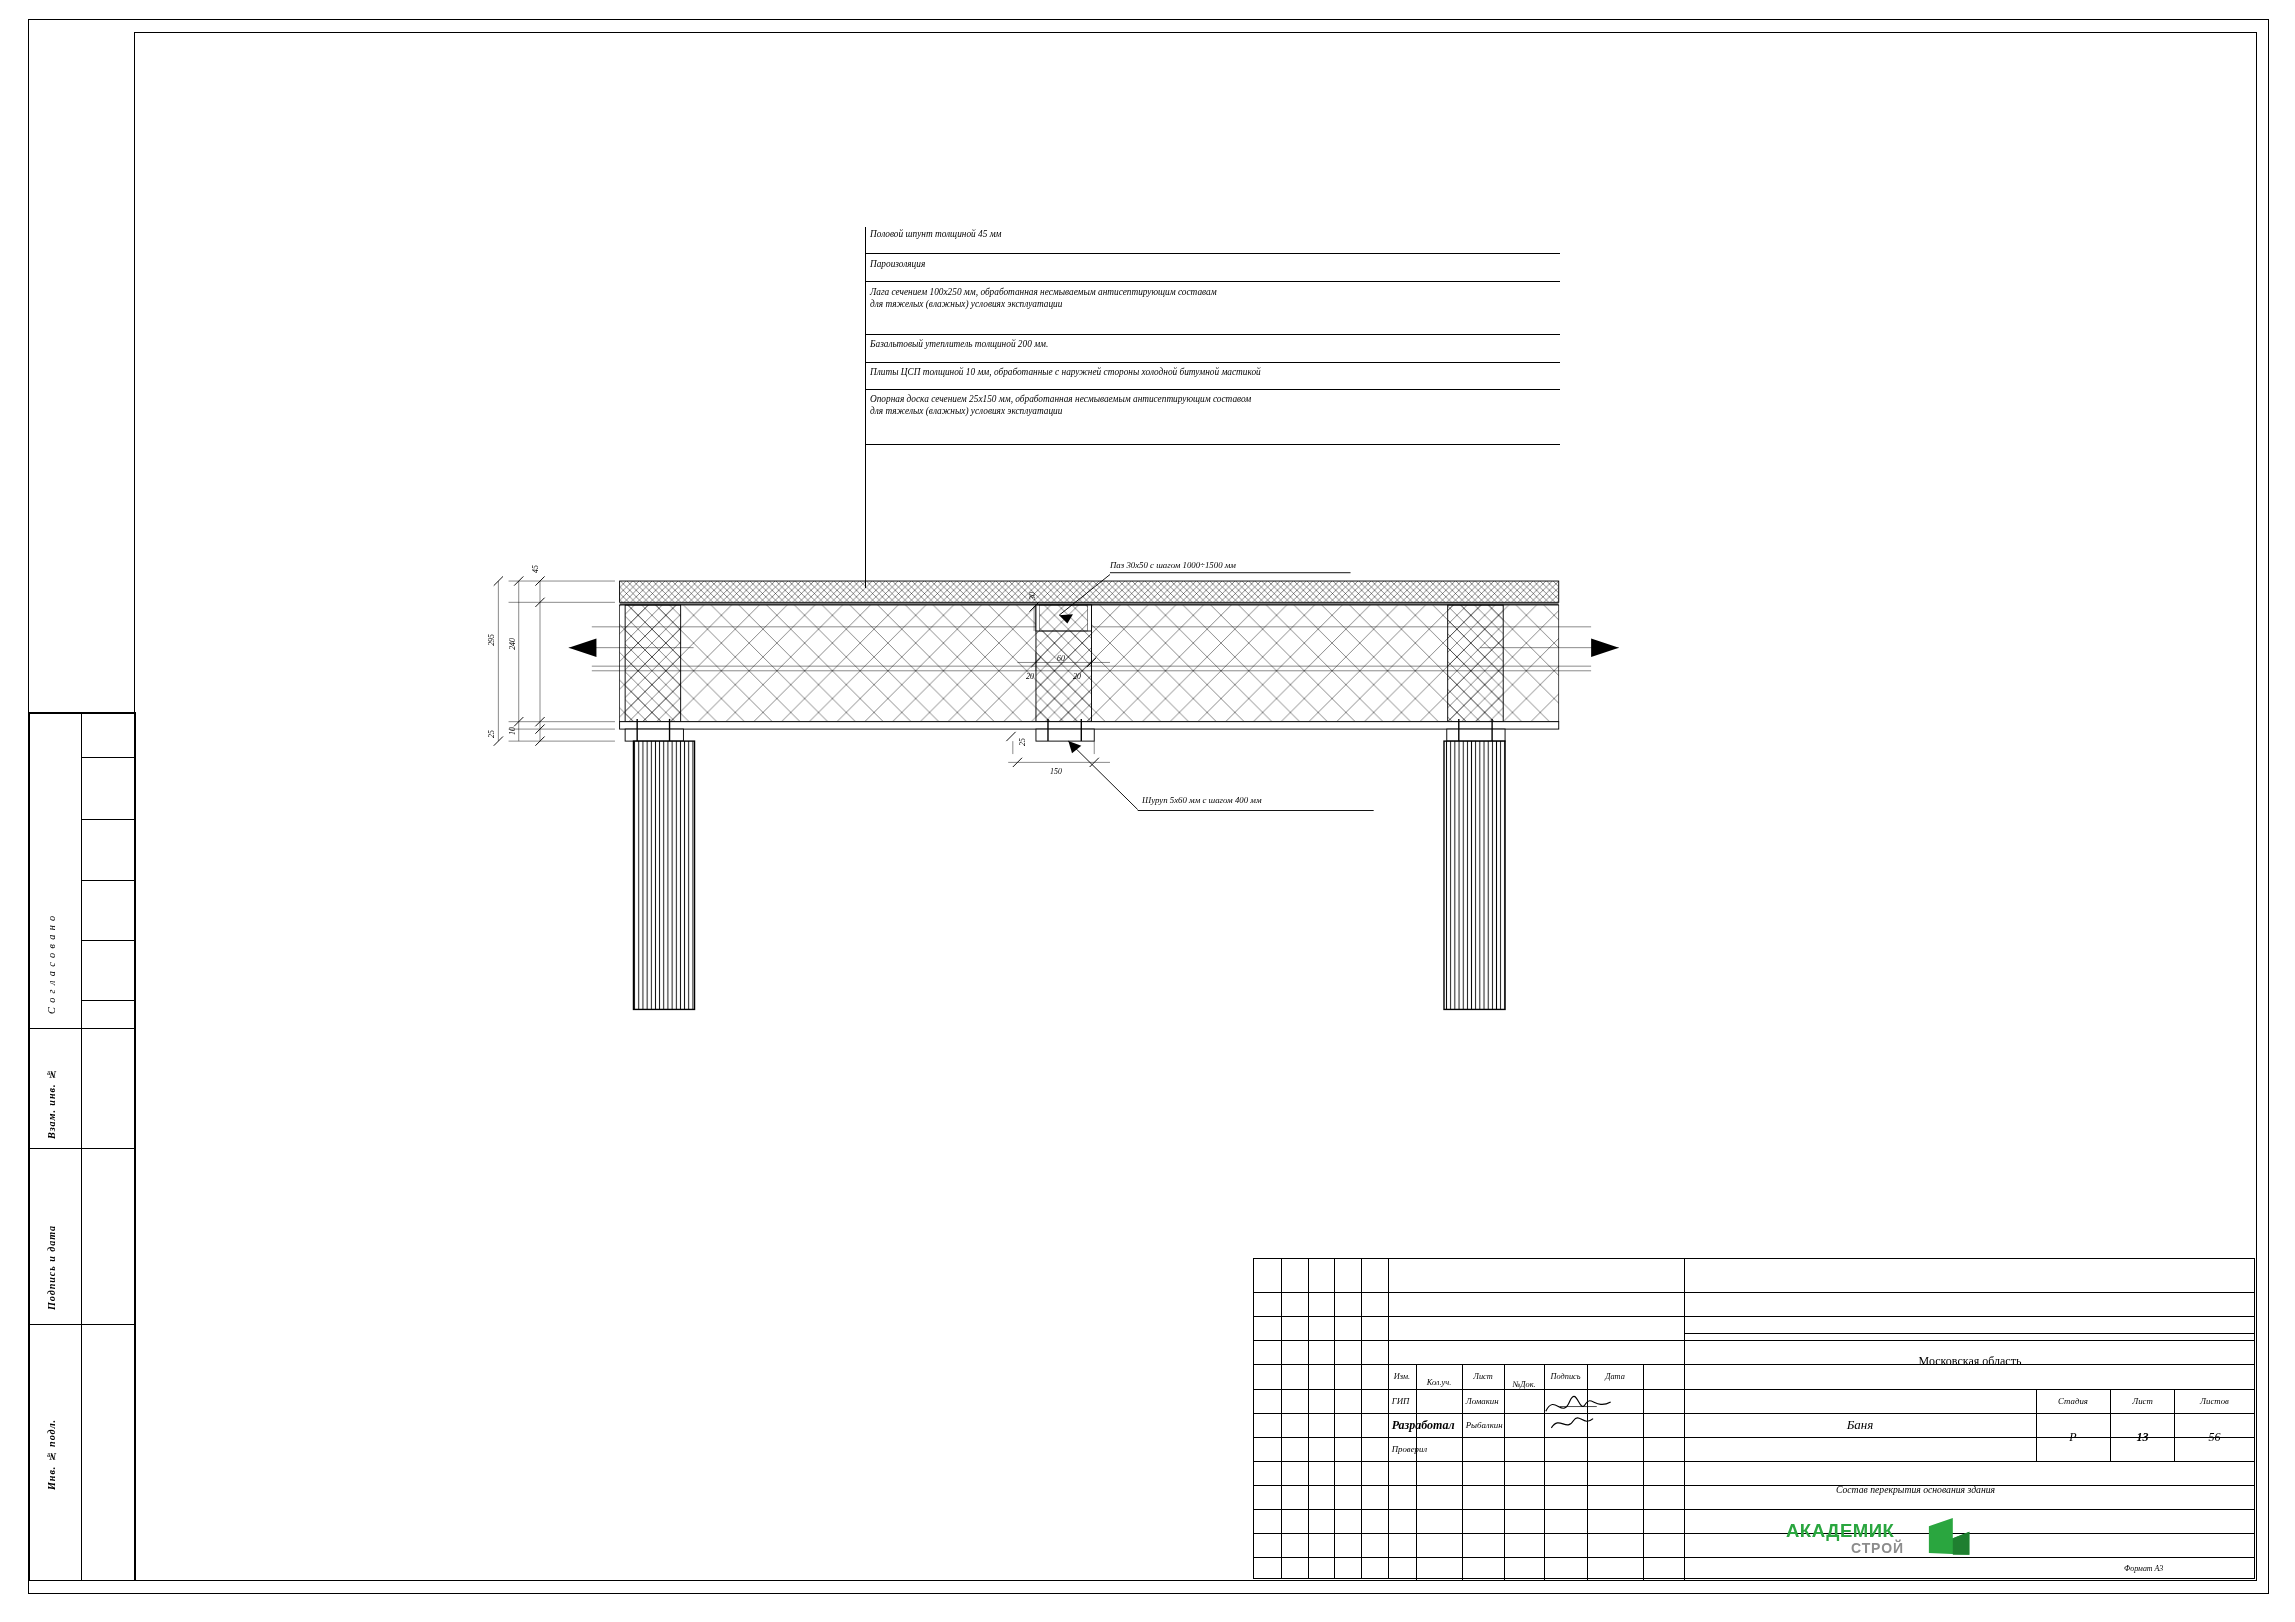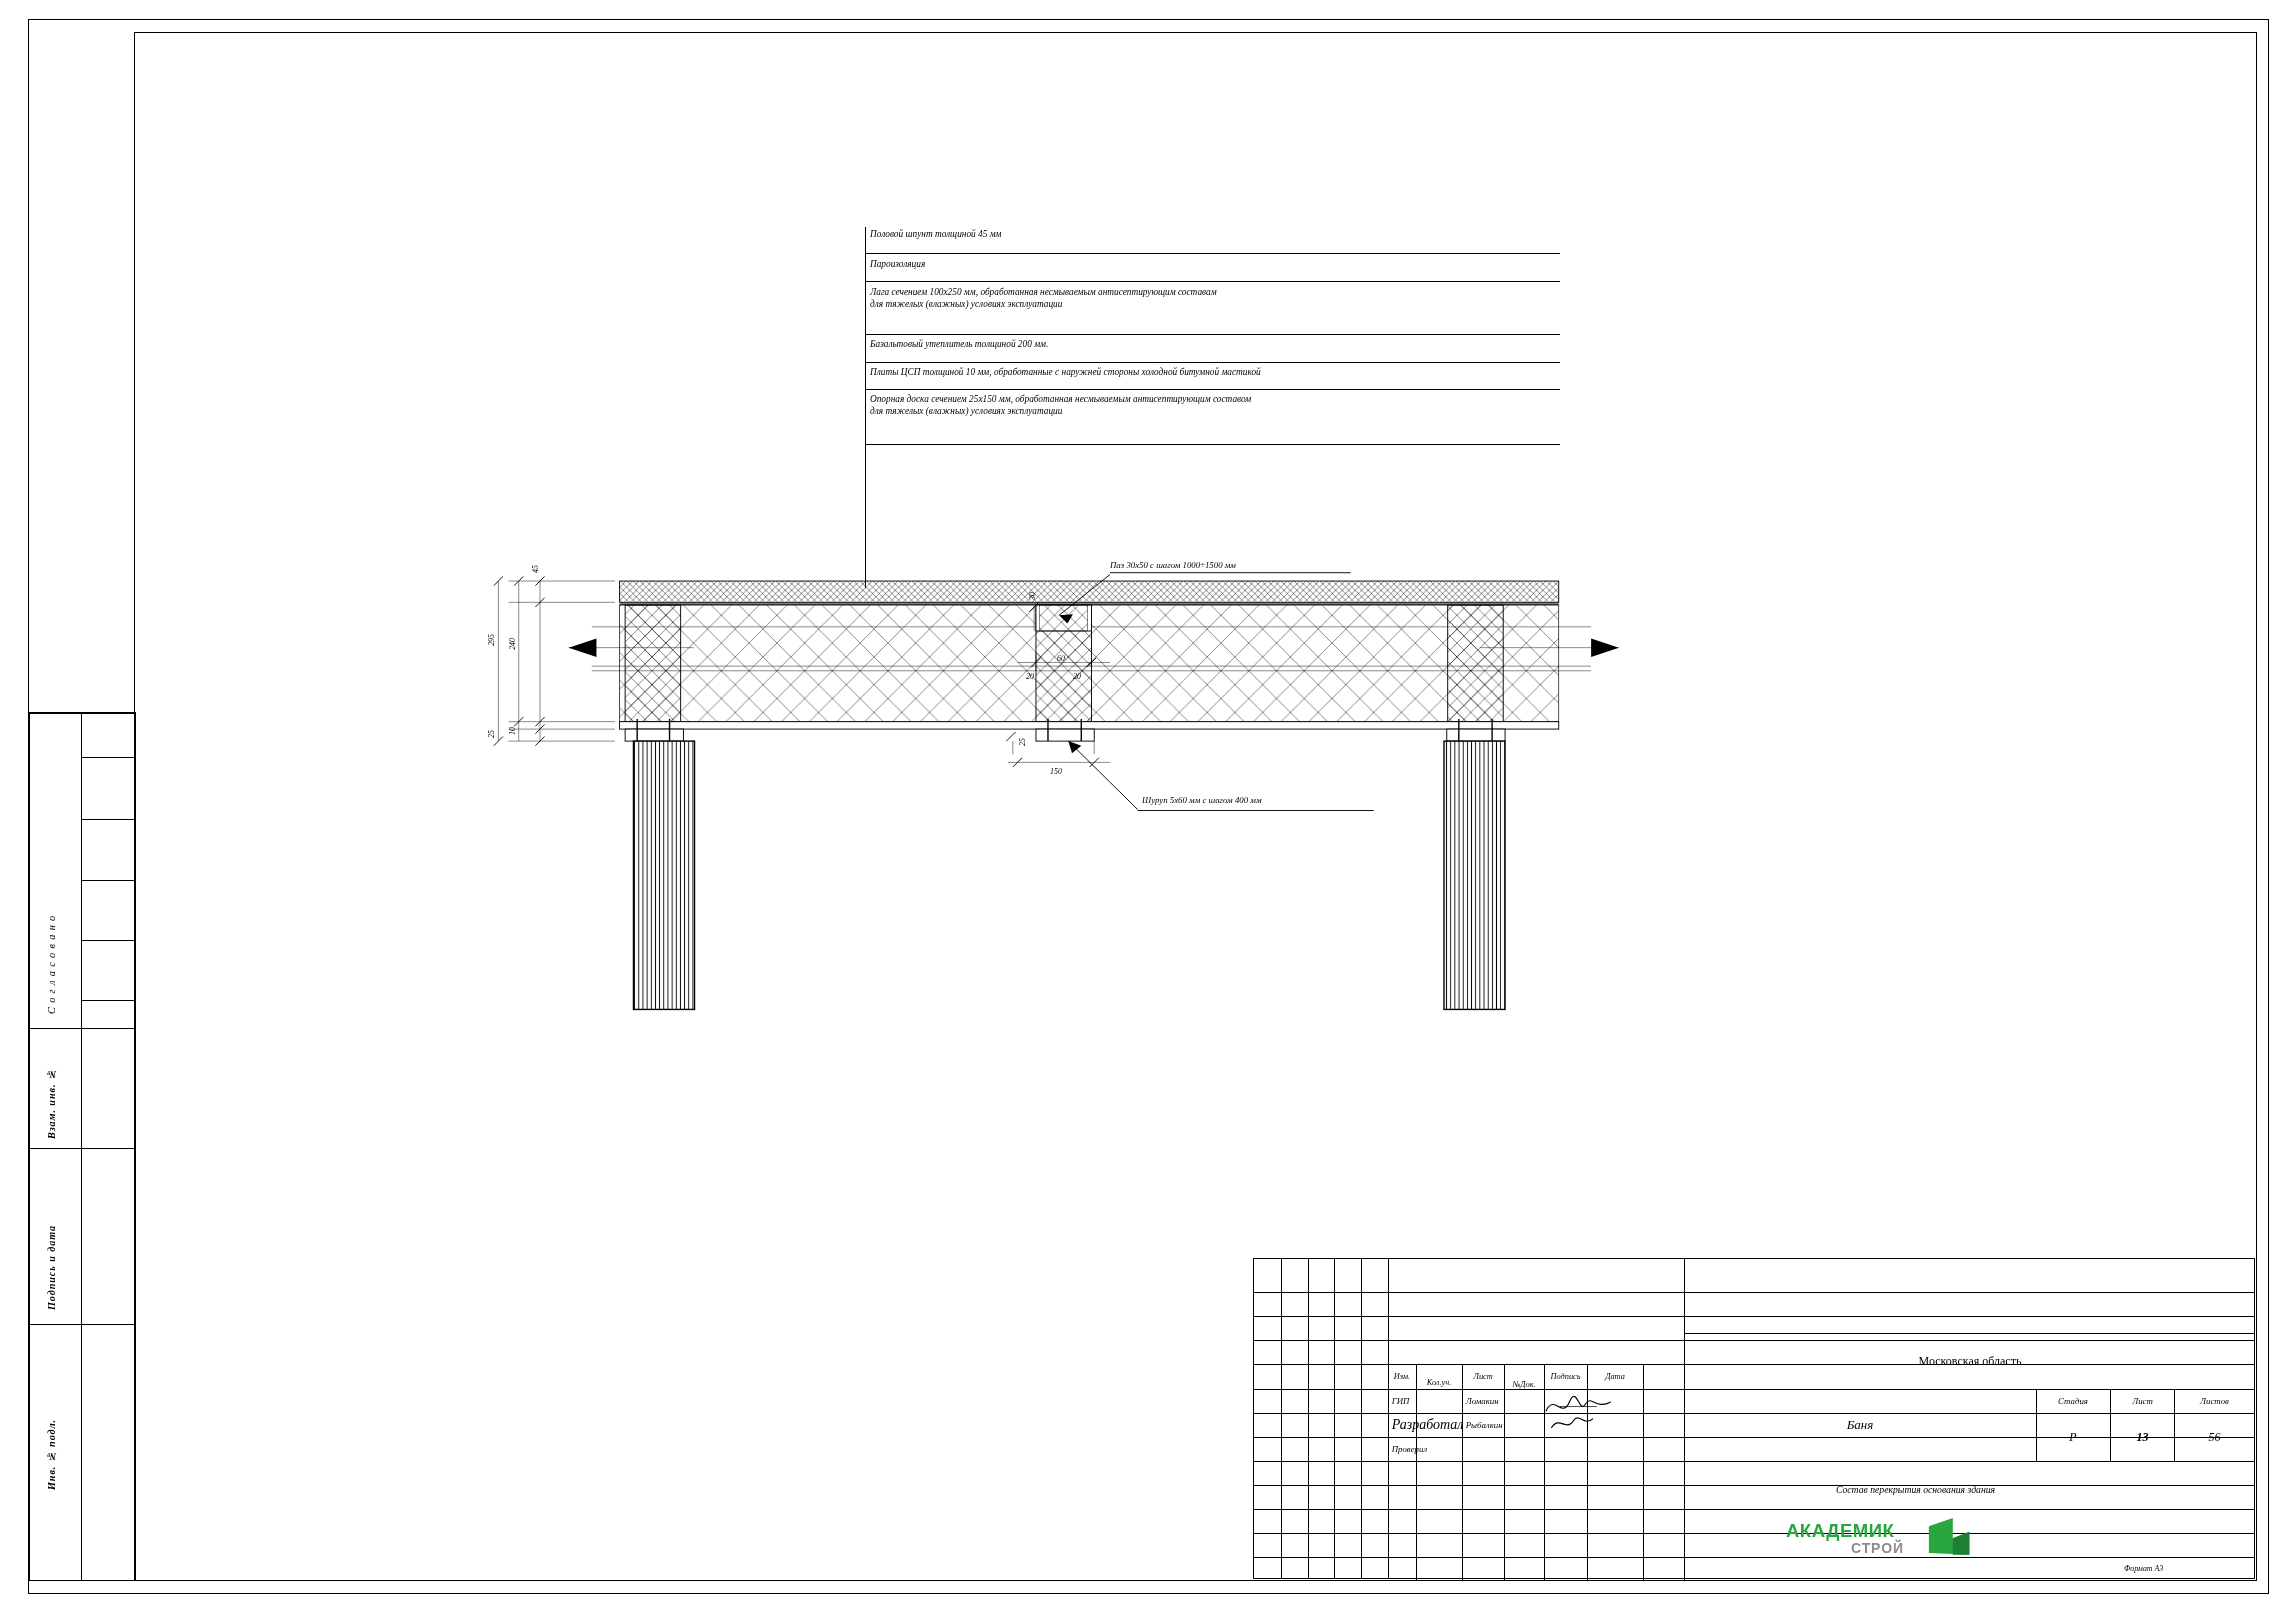--- a/index.html
+++ b/index.html
@@ -259,21 +259,21 @@
 
     <div class="cell" style="left:134px;top:105px;width:28px;height:24px;font-size:8.3px;">Изм.</div>
     <div class="cell" style="left:162px;top:105px;width:46px;height:36px;font-size:8.3px;">Кол.уч.</div>
     <div class="cell" style="left:208px;top:105px;width:42px;height:24px;font-size:8.3px;">Лист</div>
     <div class="cell" style="left:250px;top:105px;width:40px;height:24px;font-size:8.3px;margin-top:8px;">№Док.</div>
     <div class="cell" style="left:290px;top:105px;width:43px;height:24px;font-size:8.3px;">Подпись</div>
     <div class="cell" style="left:333px;top:105px;width:56px;height:24px;font-size:8.3px;">Дата</div>
 
     <div class="cell cellL" style="left:134px;top:130px;width:74px;height:24px;font-size:8.8px;">ГИП</div>
     <div class="cell cellL" style="left:208px;top:130px;width:81px;height:24px;font-size:8.8px;">Ломакин</div>
-    <div class="cell cellL" style="left:134px;top:154px;width:74px;height:24px;font-size:14px;">Разработал</div>
+    <div class="cell cellL" style="left:134px;top:154px;width:74px;height:24px;font-size:12px;font-weight:bold;">Разработал</div>
     <div class="cell cellL" style="left:208px;top:154px;width:81px;height:24px;font-size:8.8px;">Рыбалкин</div>
     <div class="cell cellL" style="left:134px;top:178px;width:74px;height:24px;font-size:8.8px;">Проверил</div>
 
     <svg width="93" height="51" style="position:absolute;left:287px;top:129px;" viewBox="0 0 200 110">
       <path d="M10,50 C30,10 45,70 62,28 C78,-5 82,58 96,34 C108,14 118,48 150,30" fill="none" stroke="#000" stroke-width="2.5"></path>
       <path d="M22,86 C40,58 54,96 70,70 C82,52 92,84 112,66" fill="none" stroke="#000" stroke-width="2.5"></path>
       <path d="M40,40 L120,40" fill="none" stroke="#000" stroke-width="1.5"></path>
     </svg>
 
     <div style="position:absolute;left:532px;top:257px;width:194px;height:56px;">

